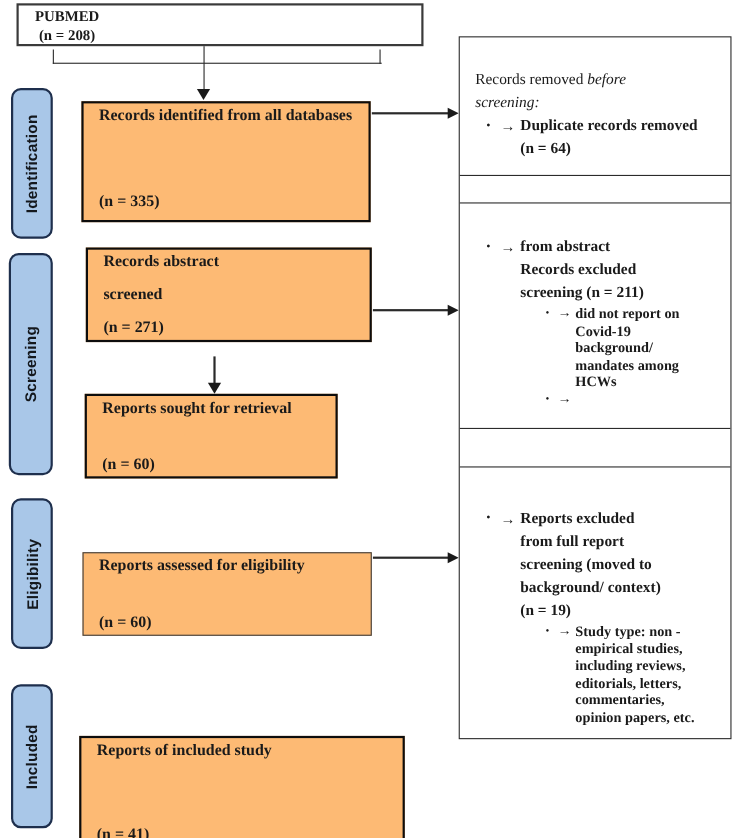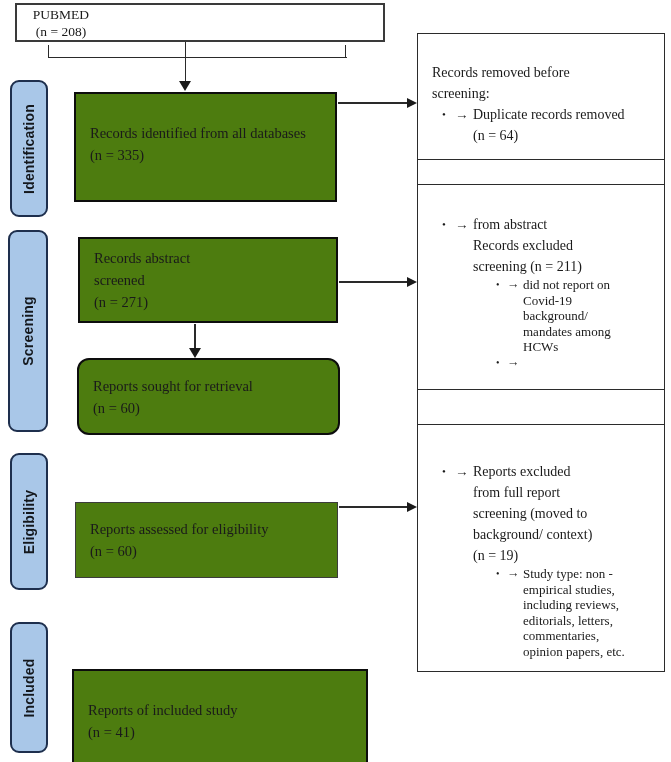--- a/index.html
+++ b/index.html
@@ -48,46 +48,46 @@
     font-family:"Liberation Sans","DejaVu Sans",sans-serif;
     font-weight:bold;font-size:14px;color:#14181d;letter-spacing:.2px;
   }
   #stage-identification{left:10px;top:80px;width:38px;height:137px;}
   #stage-screening{left:8px;top:230px;width:40px;height:202px;}
   #stage-eligibility{left:10px;top:453px;width:38px;height:137px;}
   #stage-included{left:10px;top:622px;width:38px;height:131px;}
 
   
   .box{
-    position:absolute;background:#4d7c0f;border:2.5px solid #0d0d0d;
-    box-sizing:border-box;display:flex;flex-direction:column;justify-content:center;
+    position:absolute;background:#fdba74;border:2.5px solid #0d0d0d;
+    box-sizing:border-box;display:flex;flex-direction:column;justify-content:space-between;
     padding-left:14px;padding-right:6px;font-size:14.5px;line-height:22px;
   }
   #box-identified{left:74px;top:92px;width:263px;height:110px;padding-bottom:6px;}
-  #box-screened{left:78px;top:237px;width:260px;height:86px;}
-  #box-sought{left:77px;top:358px;width:263px;height:77px;border-radius:12px;}
+  #box-screened{left:78px;top:225px;width:260px;height:86px;}
+  #box-sought{left:77px;top:358px;width:230px;height:77px;}
   #box-assessed{left:75px;top:502px;width:263px;height:76px;border-width:1.5px;border-color:#3c3c3c;}
   #box-included{left:72px;top:633px;width:296px;height:103px;margin-top:36px;}
-  .ln{display:block;white-space:nowrap;}
+  .ln{display:block;white-space:nowrap;font-weight:bold;}
 
   
   #side-col{
     position:absolute;left:417px;top:33px;width:248px;height:639px;
     border:1.4px solid #2b2b2b;box-sizing:border-box;
     display:flex;flex-direction:column;background:#fff;
   }
   .sidecell{box-sizing:border-box;font-size:14px;line-height:21px;}
   .sidecell + .sidecell{border-top:1.4px solid #2b2b2b;}
   #cell-removed{height:125px;padding:28px 6px 0 14px;}
   #cell-spacer-1{height:25px;}
   #cell-excluded-abstract{height:205px;padding:29px 4px 0 14px;}
   #cell-spacer-2{height:35px;}
   #cell-excluded-full{flex:1;padding:36px 4px 0 14px;}
 
-  .it{}
+  .it{font-style:italic;}
   .b1{display:flex;margin-left:10px;}
   .b1 .bm{flex:0 0 13px;font-size:11px;}
   .b1 .am{flex:0 0 18px;font-size:13.5px;}
   .b2{display:flex;margin-left:64px;font-size:13px;line-height:15.5px;}
   .b2 .bm{flex:0 0 11px;font-size:10px;}
   .b2 .am{flex:0 0 16px;font-size:12.5px;}
 </style>
 </head>
 <body>
 

